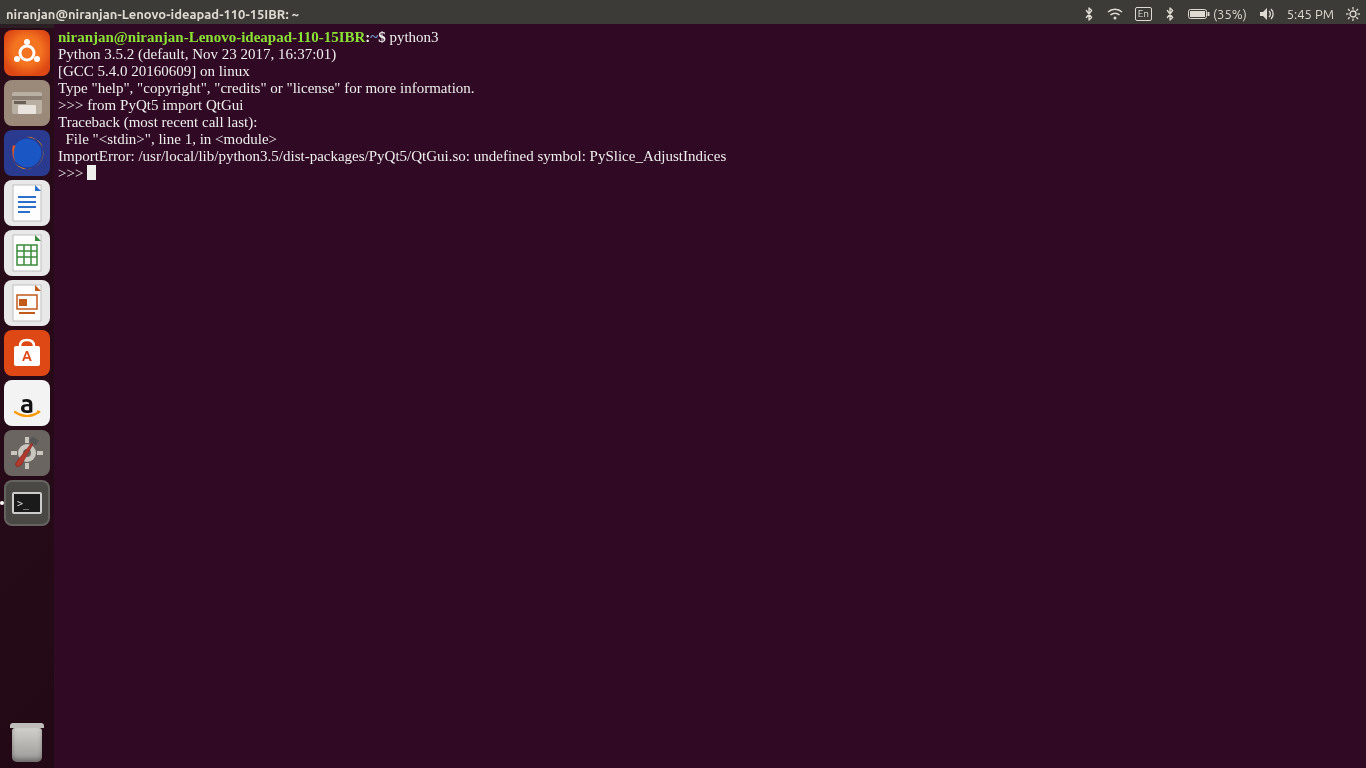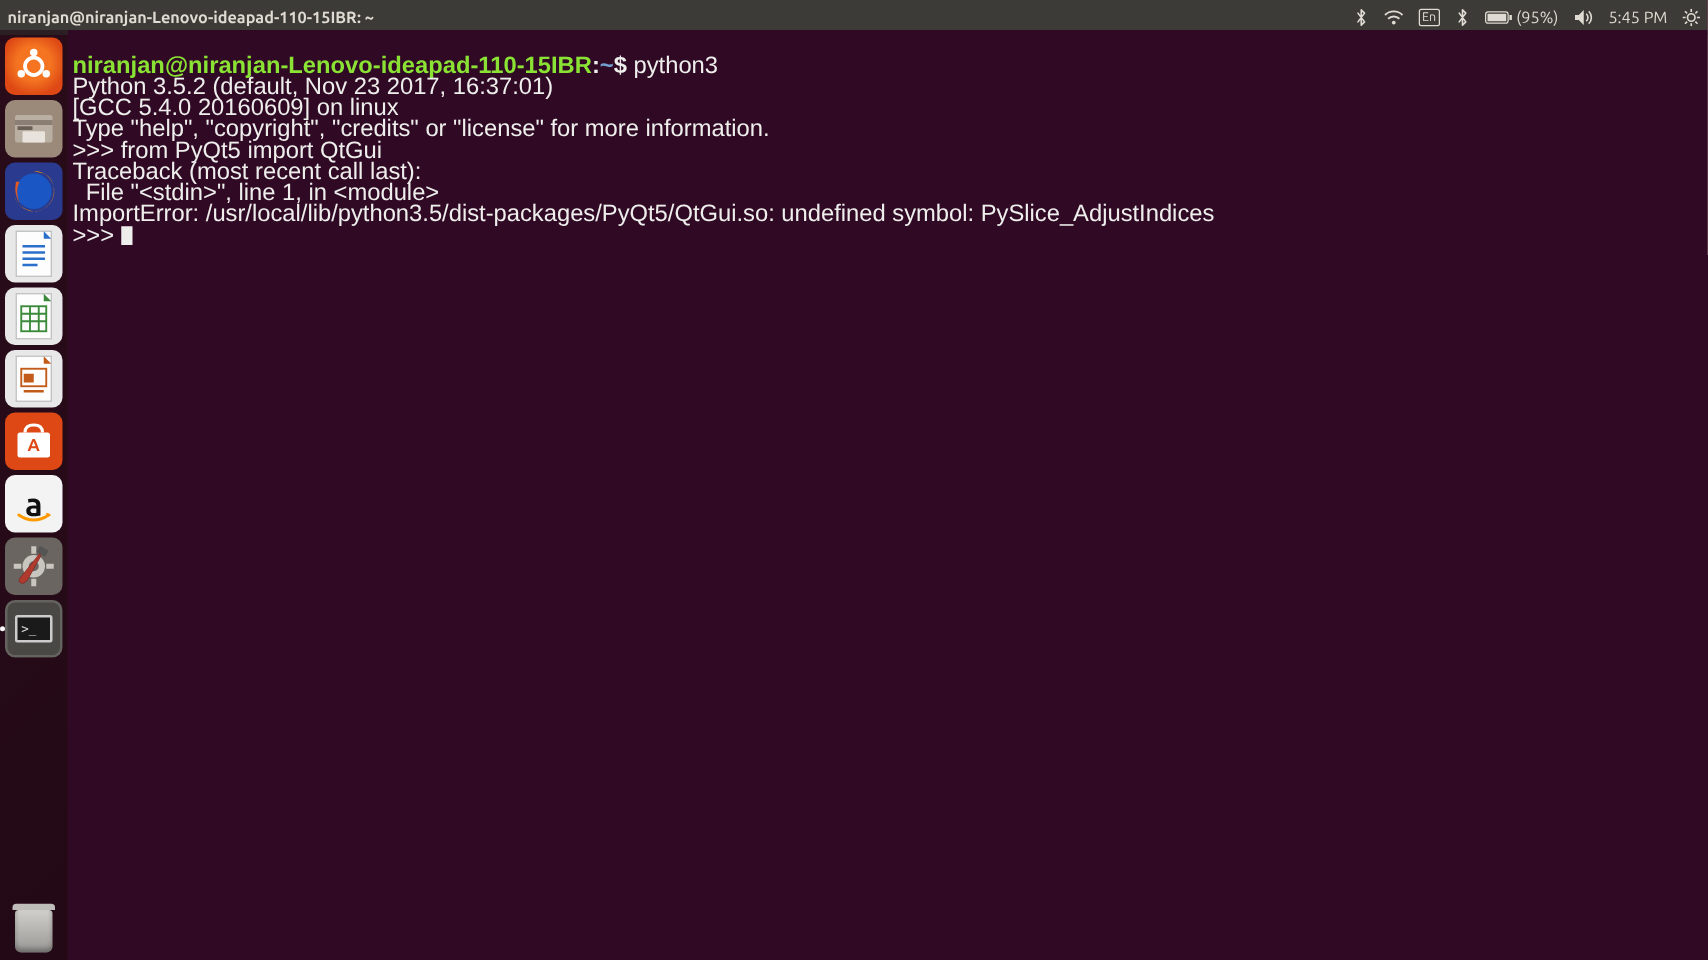--- a/index.html
+++ b/index.html
@@ -74,23 +74,23 @@
 
   .firefox-svg { width: 38px; height:38px; }
   .files-svg   { width: 34px; height:30px; }
   .gear-svg    { width: 34px; height:34px; }
 
   
   .terminal-area {
     position: absolute;
     top: 24px; left: 54px; right: 0; bottom: 0;
     background: #300a24;
-    padding: 20px 4px;
-    font-family: Liberation Sans, sans-serif;
-    font-size: 19px; line-height: 17px;
+    padding: 5px 4px;
+    font-family: Liberation Serif, serif;
+    font-size: 15px; line-height: 17px;
     color: #eeeeec;
     white-space: pre;
     overflow: hidden;
   }
   .prompt-user { color: #8ae234; font-weight: bold; }
   .prompt-sep  { color: #eeeeec; font-weight: bold; }
   .prompt-path { color: #729fcf; font-weight: bold; }
   .cursor {
     display: inline-block; width: 9px; height: 15px;
     background: #eeeeec; vertical-align: -2px;
@@ -120,21 +120,21 @@
       <svg width="12" height="14" viewBox="0 0 12 16">
           <path d="M3 4 L9 12 L6 15 L6 1 L9 4 L3 12" fill="none" stroke="#dfdbd2" stroke-width="1.5" stroke-linejoin="round" stroke-linecap="round"></path>
         </svg>
     </span>
     <span class="ind">
       <svg width="22" height="12" viewBox="0 0 22 12">
           <rect x="0.5" y="1.5" width="18" height="9" rx="2" fill="none" stroke="#dfdbd2" stroke-width="1"></rect>
           <rect x="2" y="3" width="15" height="6" fill="#dfdbd2"></rect>
           <rect x="19.5" y="4" width="2" height="4" fill="#dfdbd2"></rect>
         </svg>
-      <span>(95%)</span>
+      <span>(35%)</span>
     </span>
     <span class="ind">
       <svg width="16" height="14" viewBox="0 0 16 14">
           <path d="M1 5 L4 5 L8 1 L8 13 L4 9 L1 9 Z" fill="#dfdbd2"></path>
           <path d="M10 4 A4 4 0 0 1 10 10" fill="none" stroke="#dfdbd2" stroke-width="1.3"></path>
           <path d="M12 2 A7 7 0 0 1 12 12" fill="none" stroke="#dfdbd2" stroke-width="1.3"></path>
         </svg>
     </span>
     <span class="ind">5:45 PM</span>
     <span class="ind">

